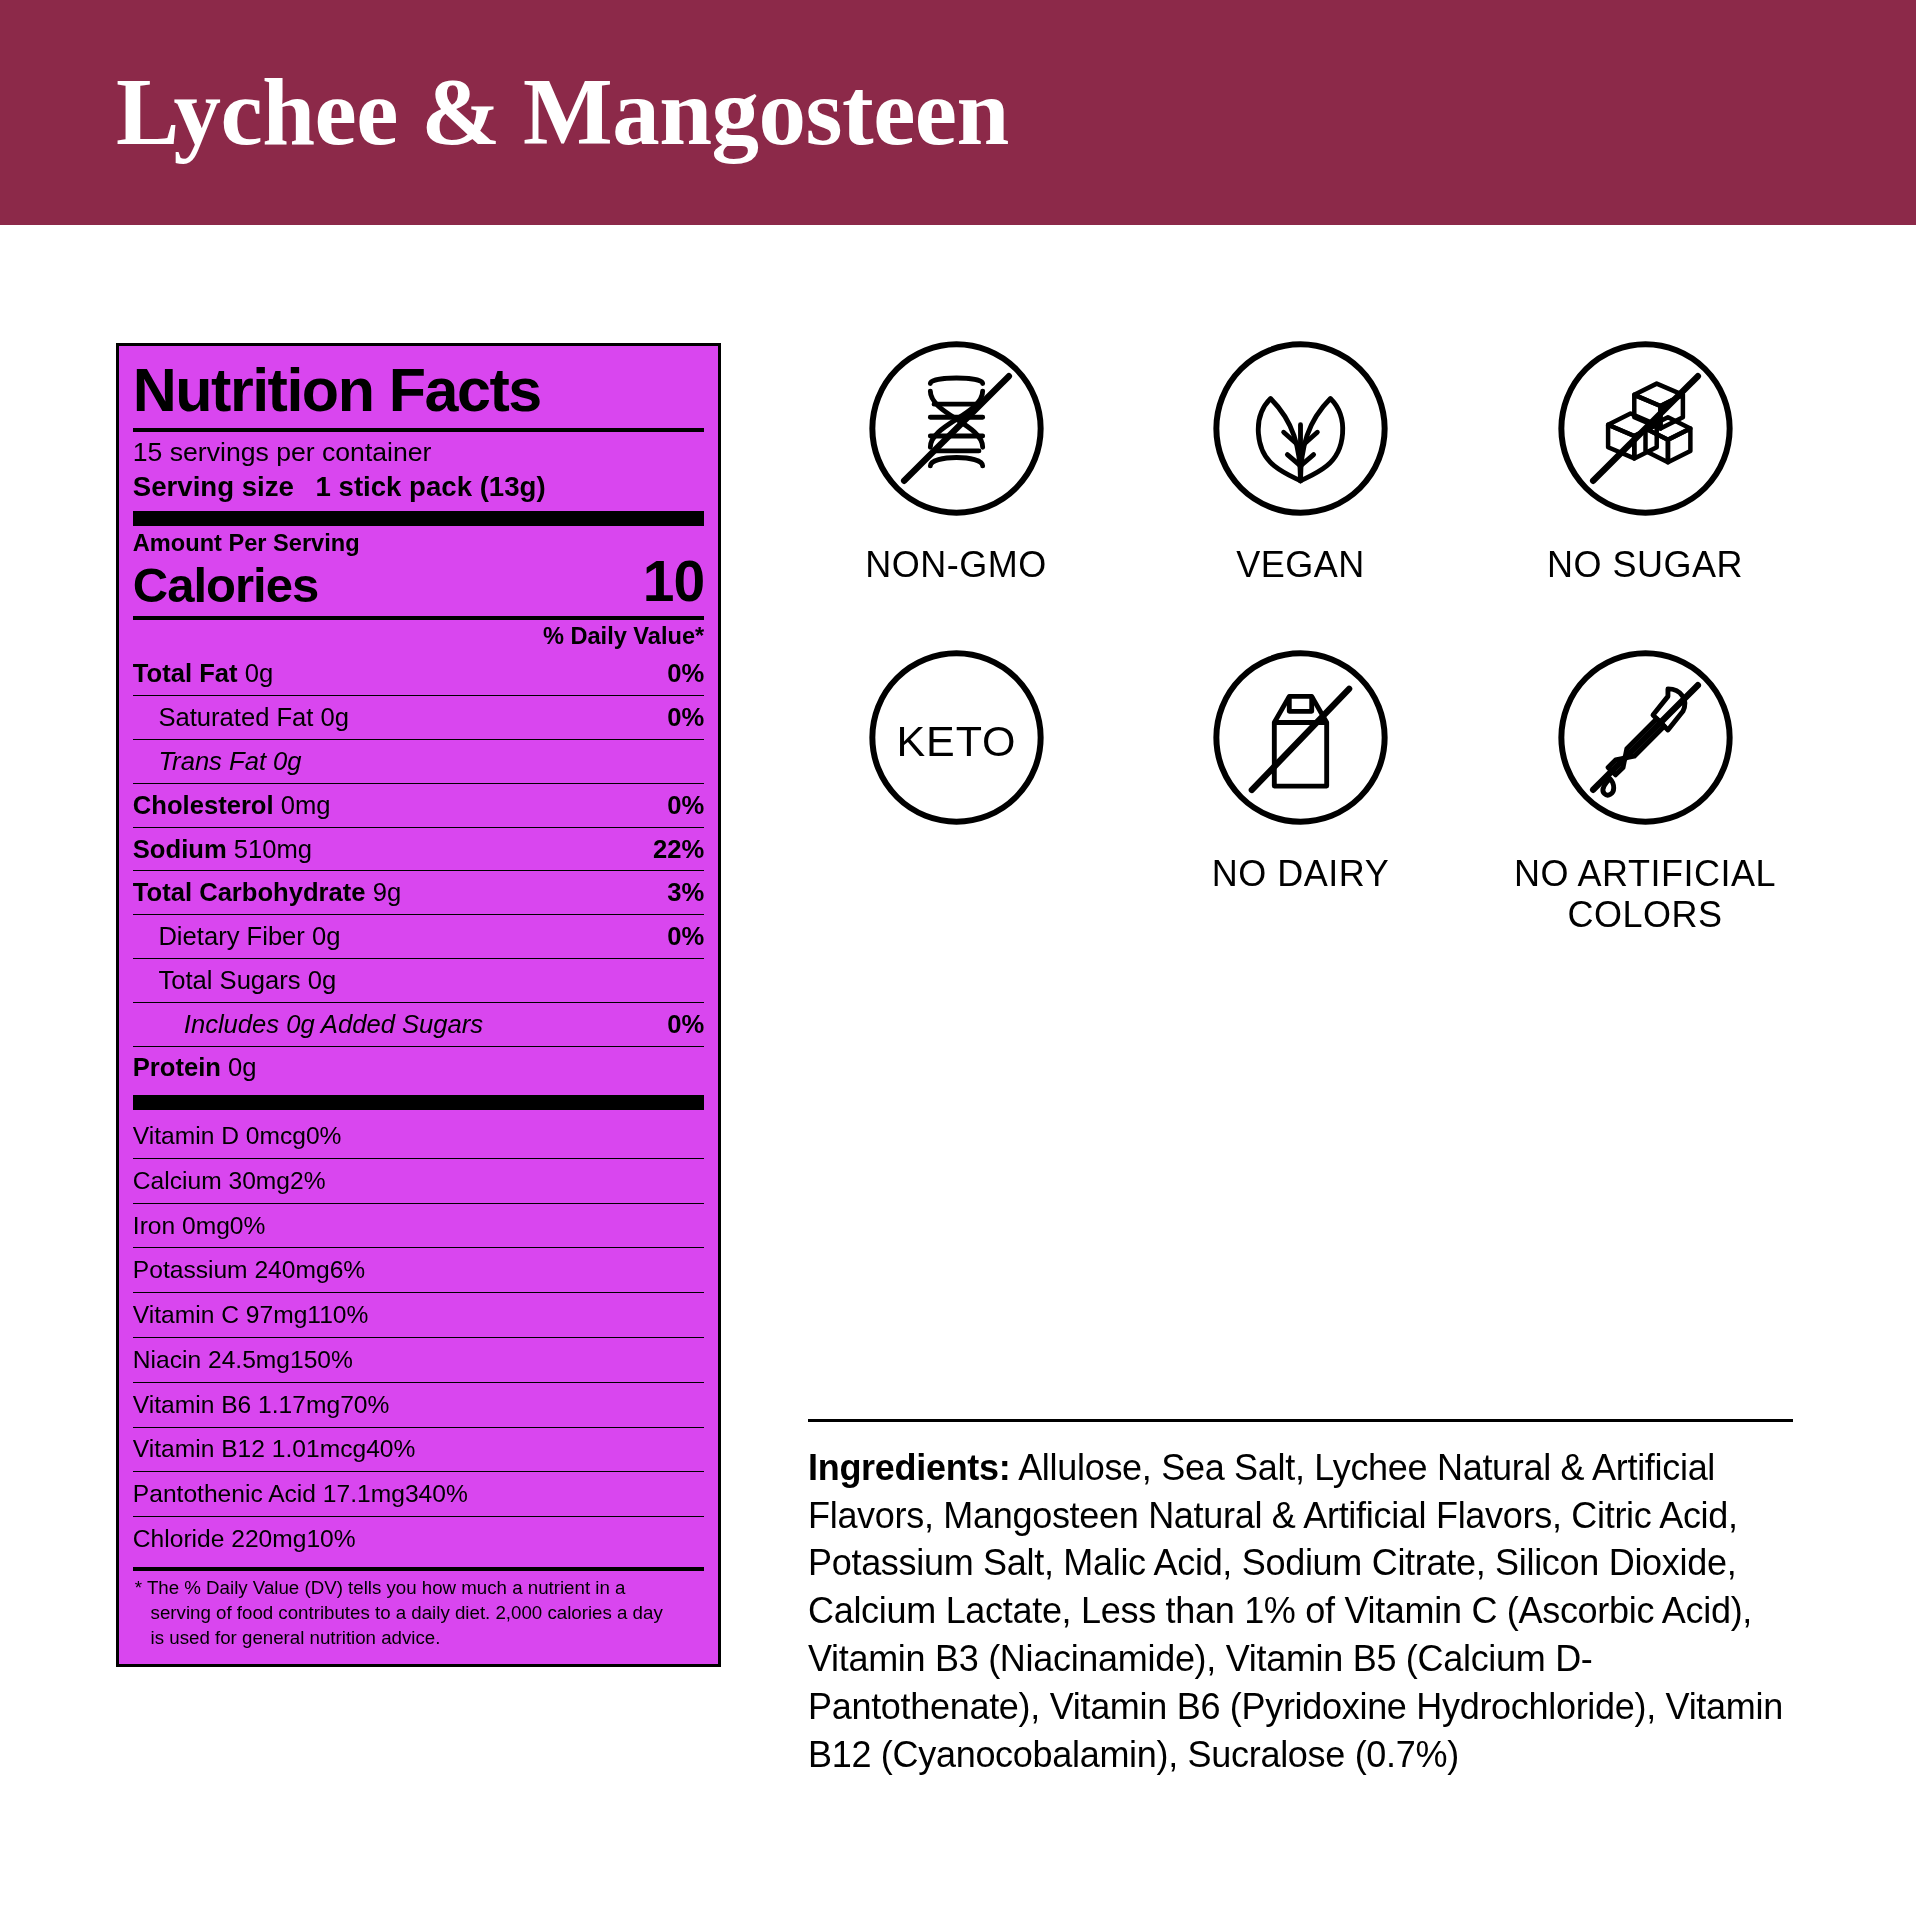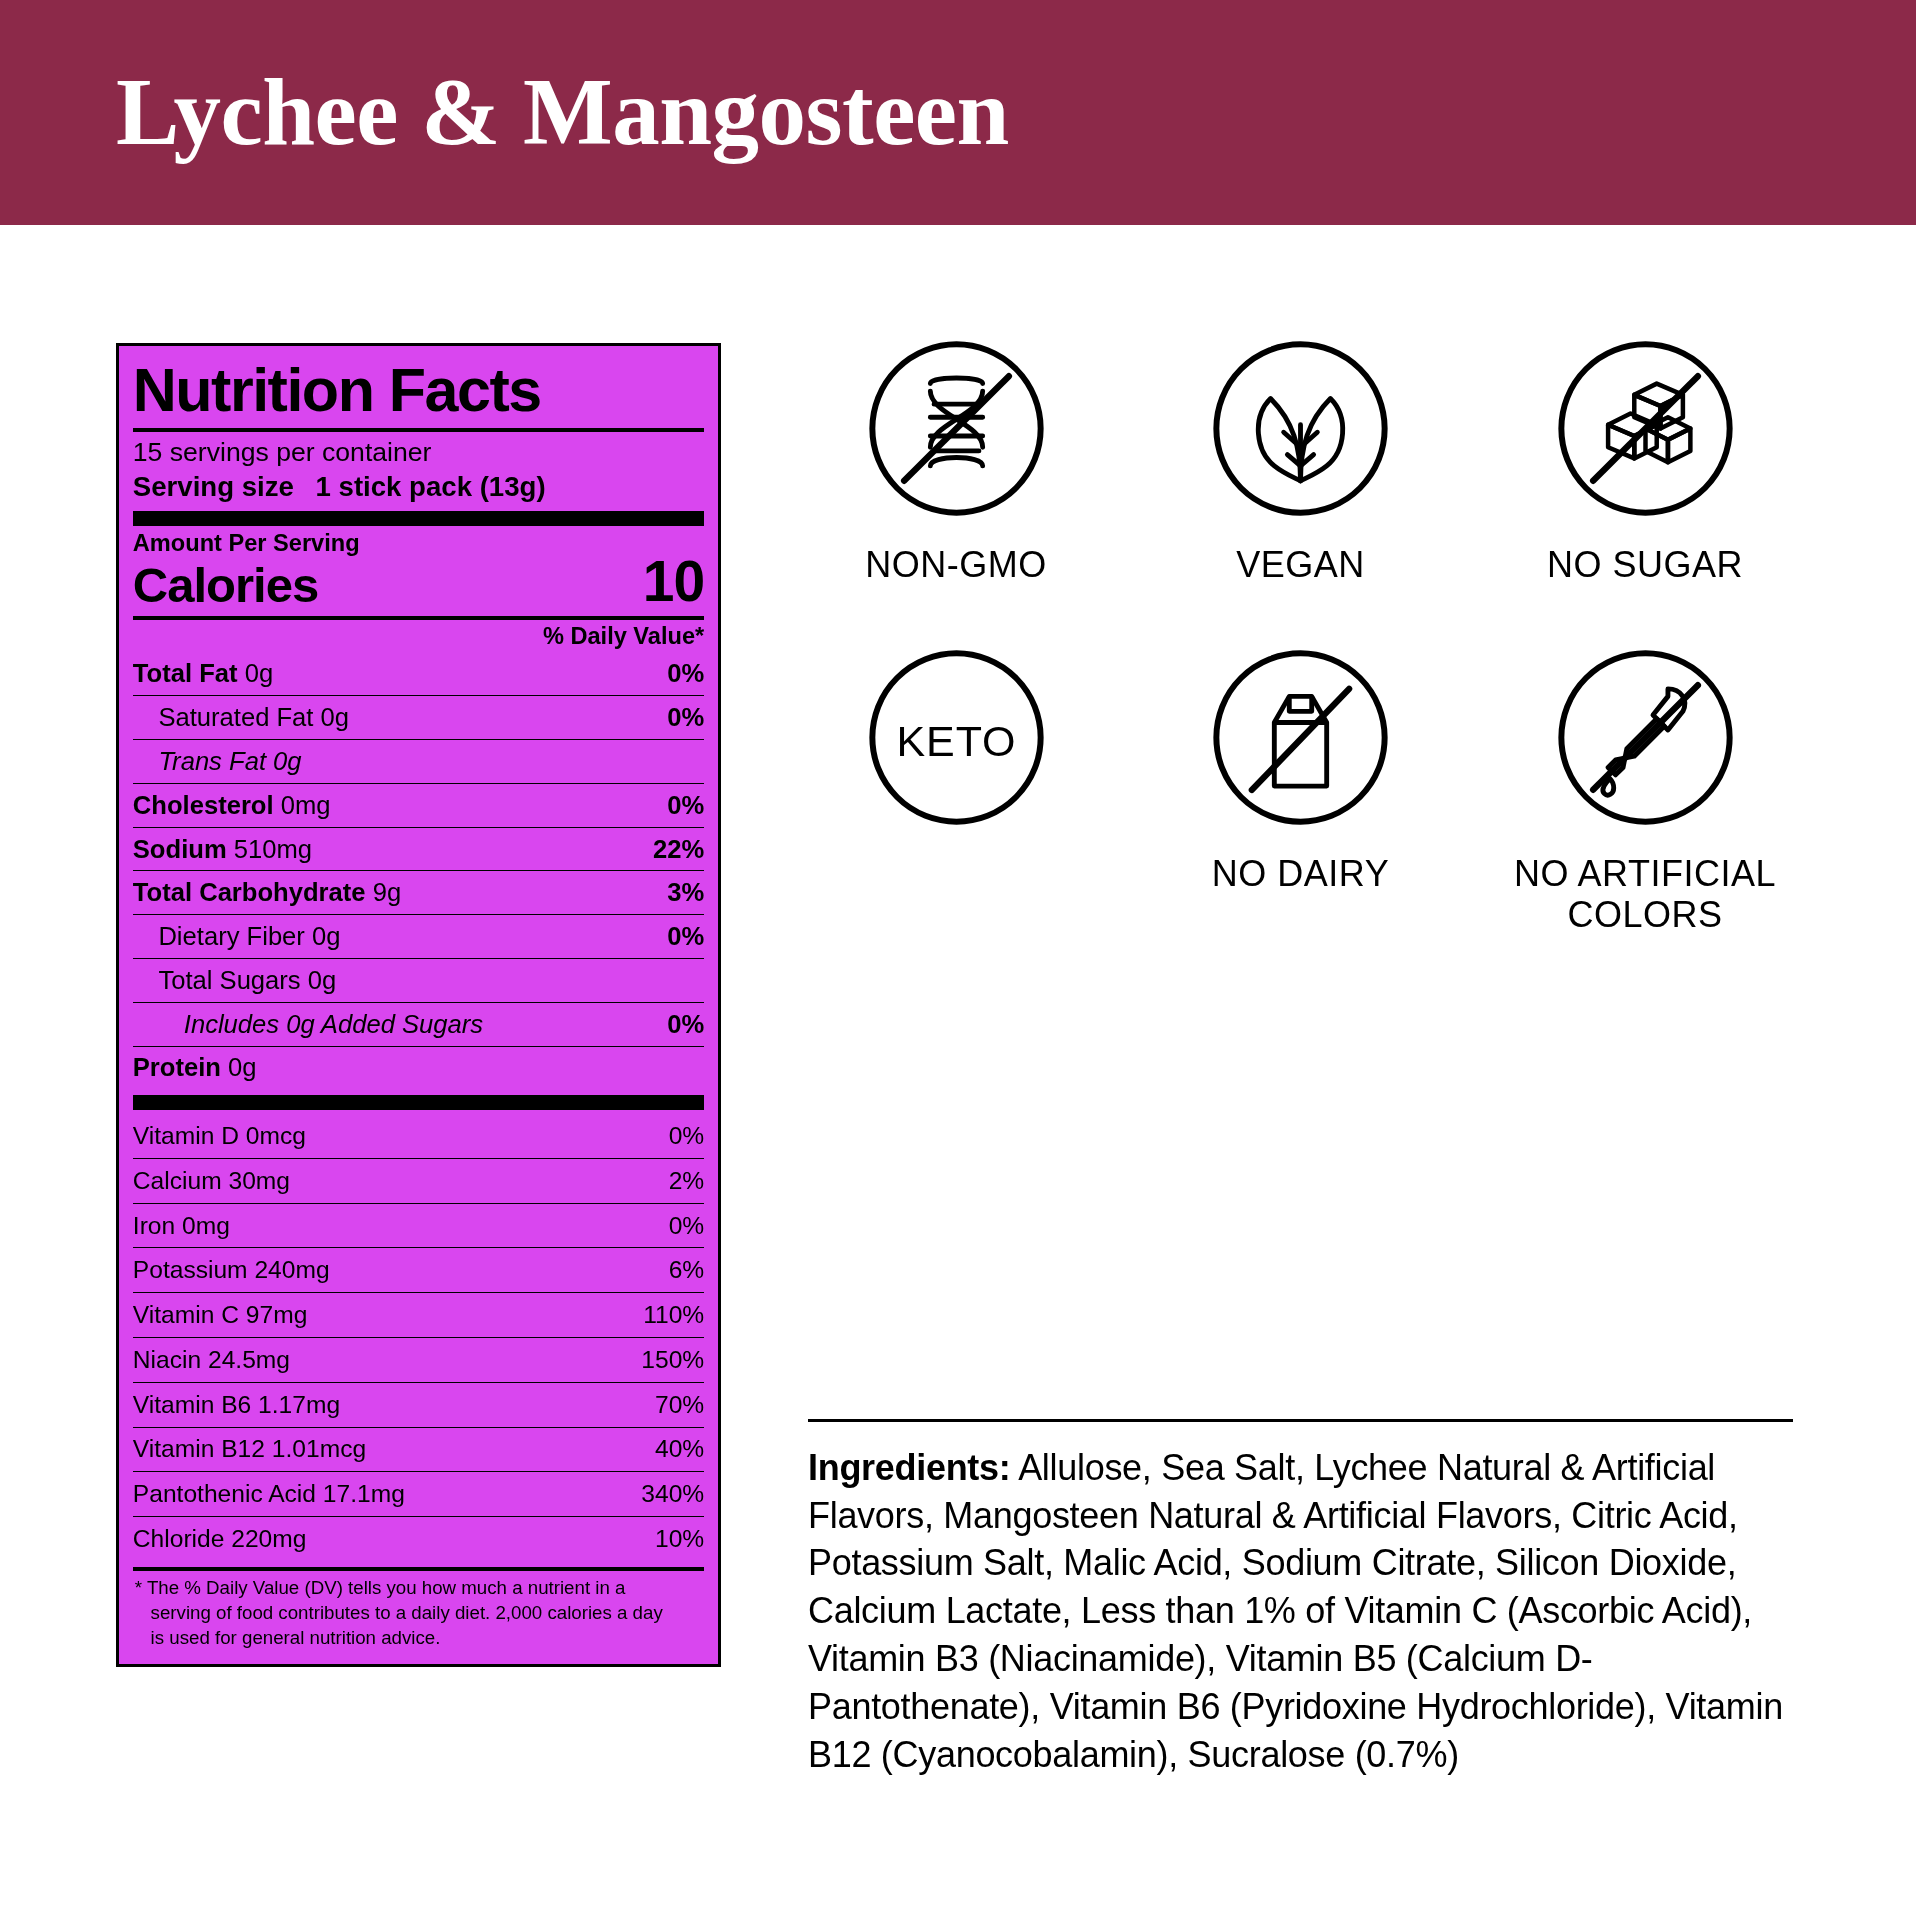--- a/index.html
+++ b/index.html
@@ -88,21 +88,21 @@
   .nf-row .lbl { white-space: nowrap; }
   .nf-row .lbl b { font-weight: bold; }
   .nf-row .val { font-weight: bold; }
   .nf-row.plain .val { font-weight: normal; }
   .indent1 { padding-left: 25.6px; }
   .indent2 { padding-left: 51px; font-style: italic; }
   .italic { font-style: italic; }
 
   .nf-vitamin-row {
     display: flex;
-    justify-content: space-between;
+    justify-content: flex-start;
     font-size: 24.6px;
     padding: 7.9px 0;
     border-top: 1px solid #000;
   }
   .nf-footnote {
     font-size: 18.7px;
     line-height: 1.35;
     margin-top: 0;
     text-align: justify;
     padding-left: 2px;

